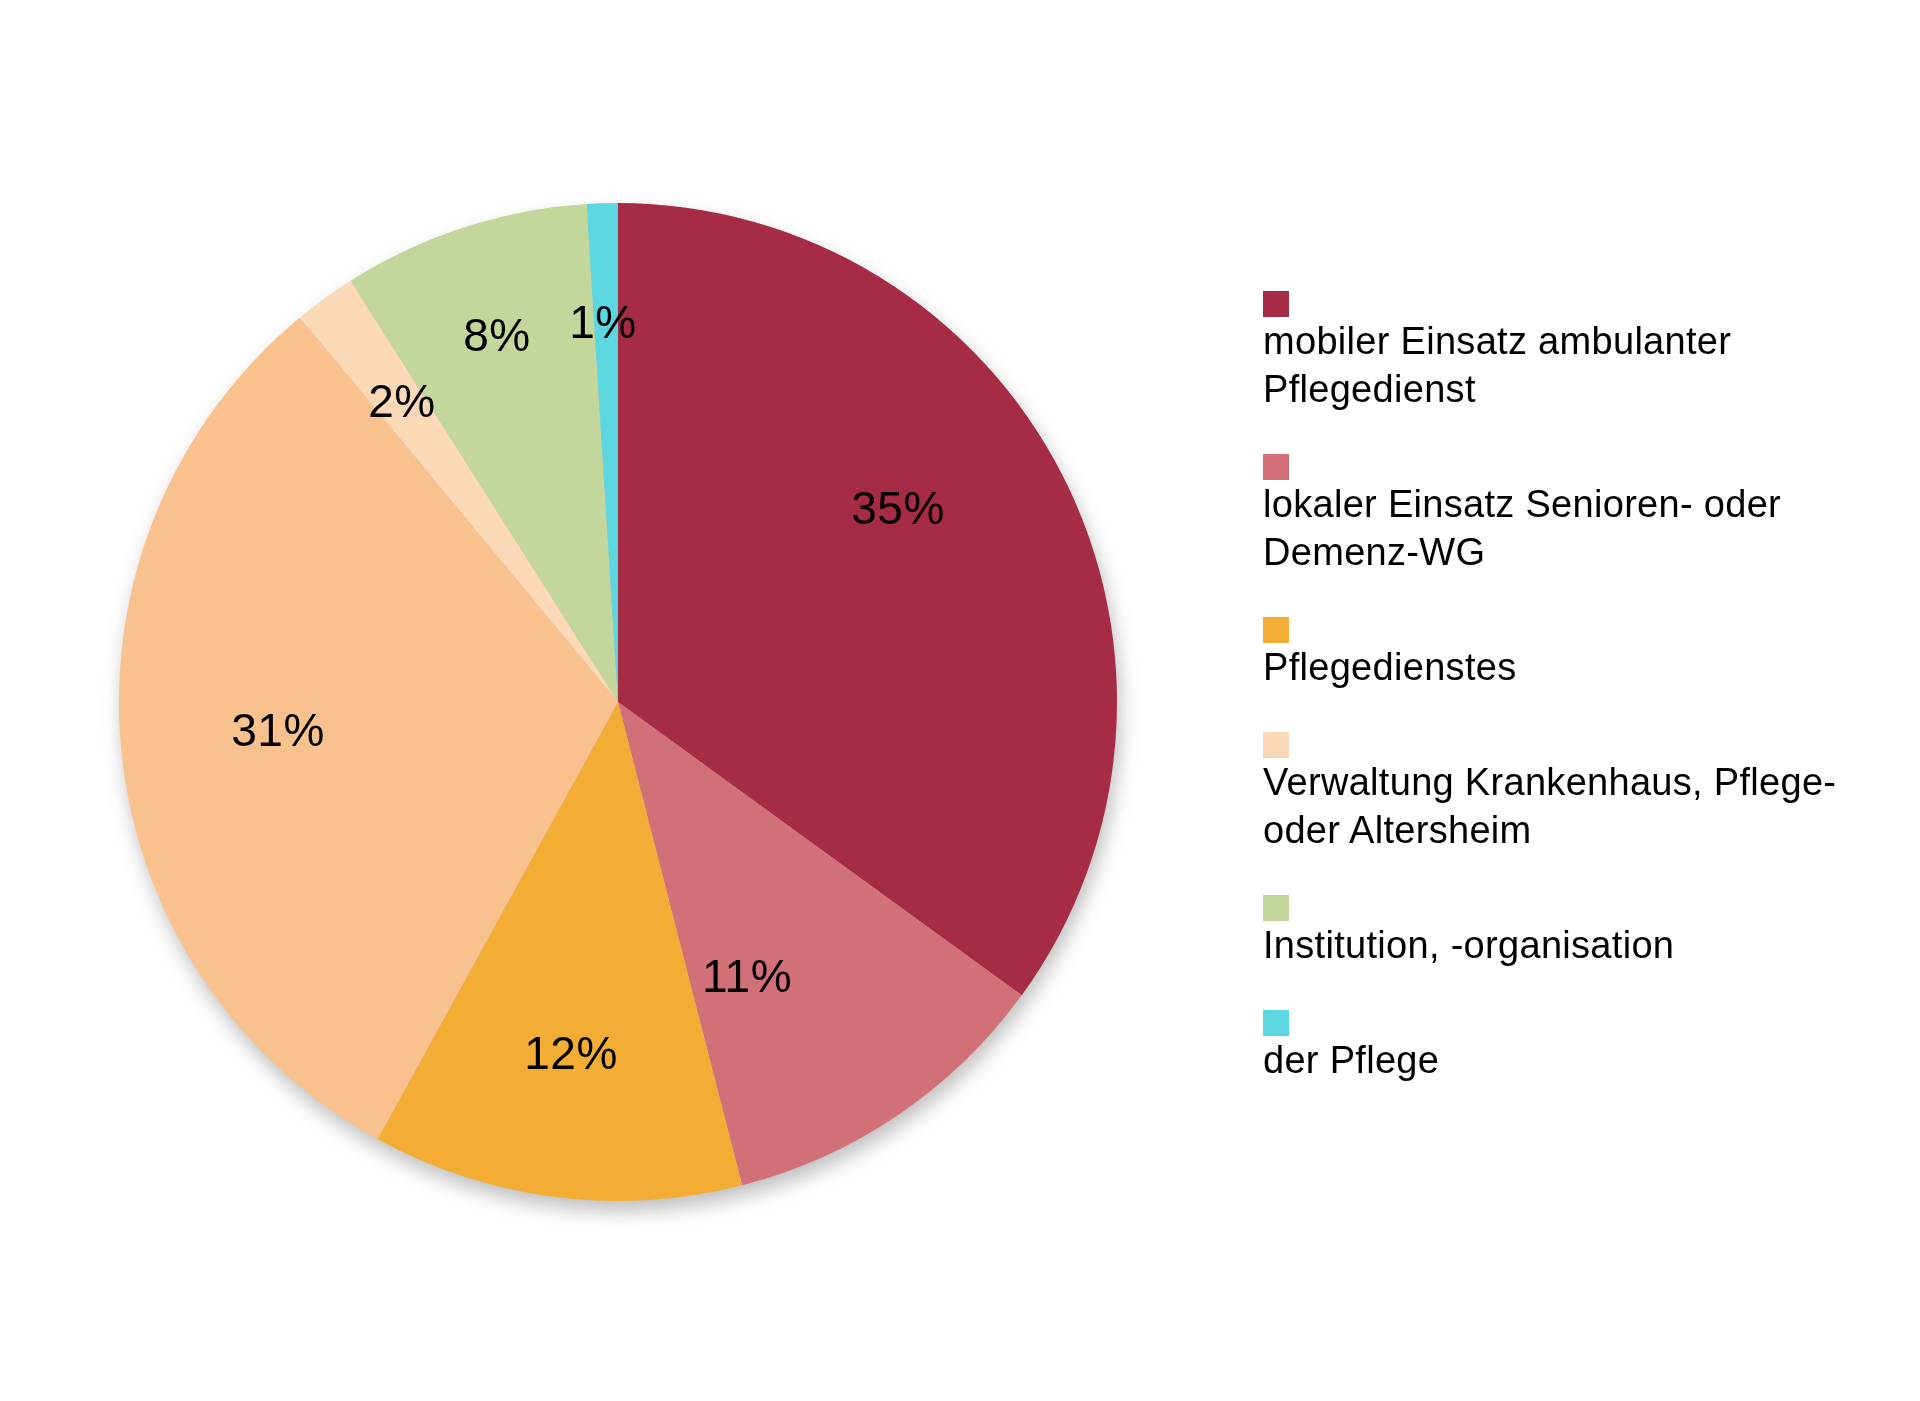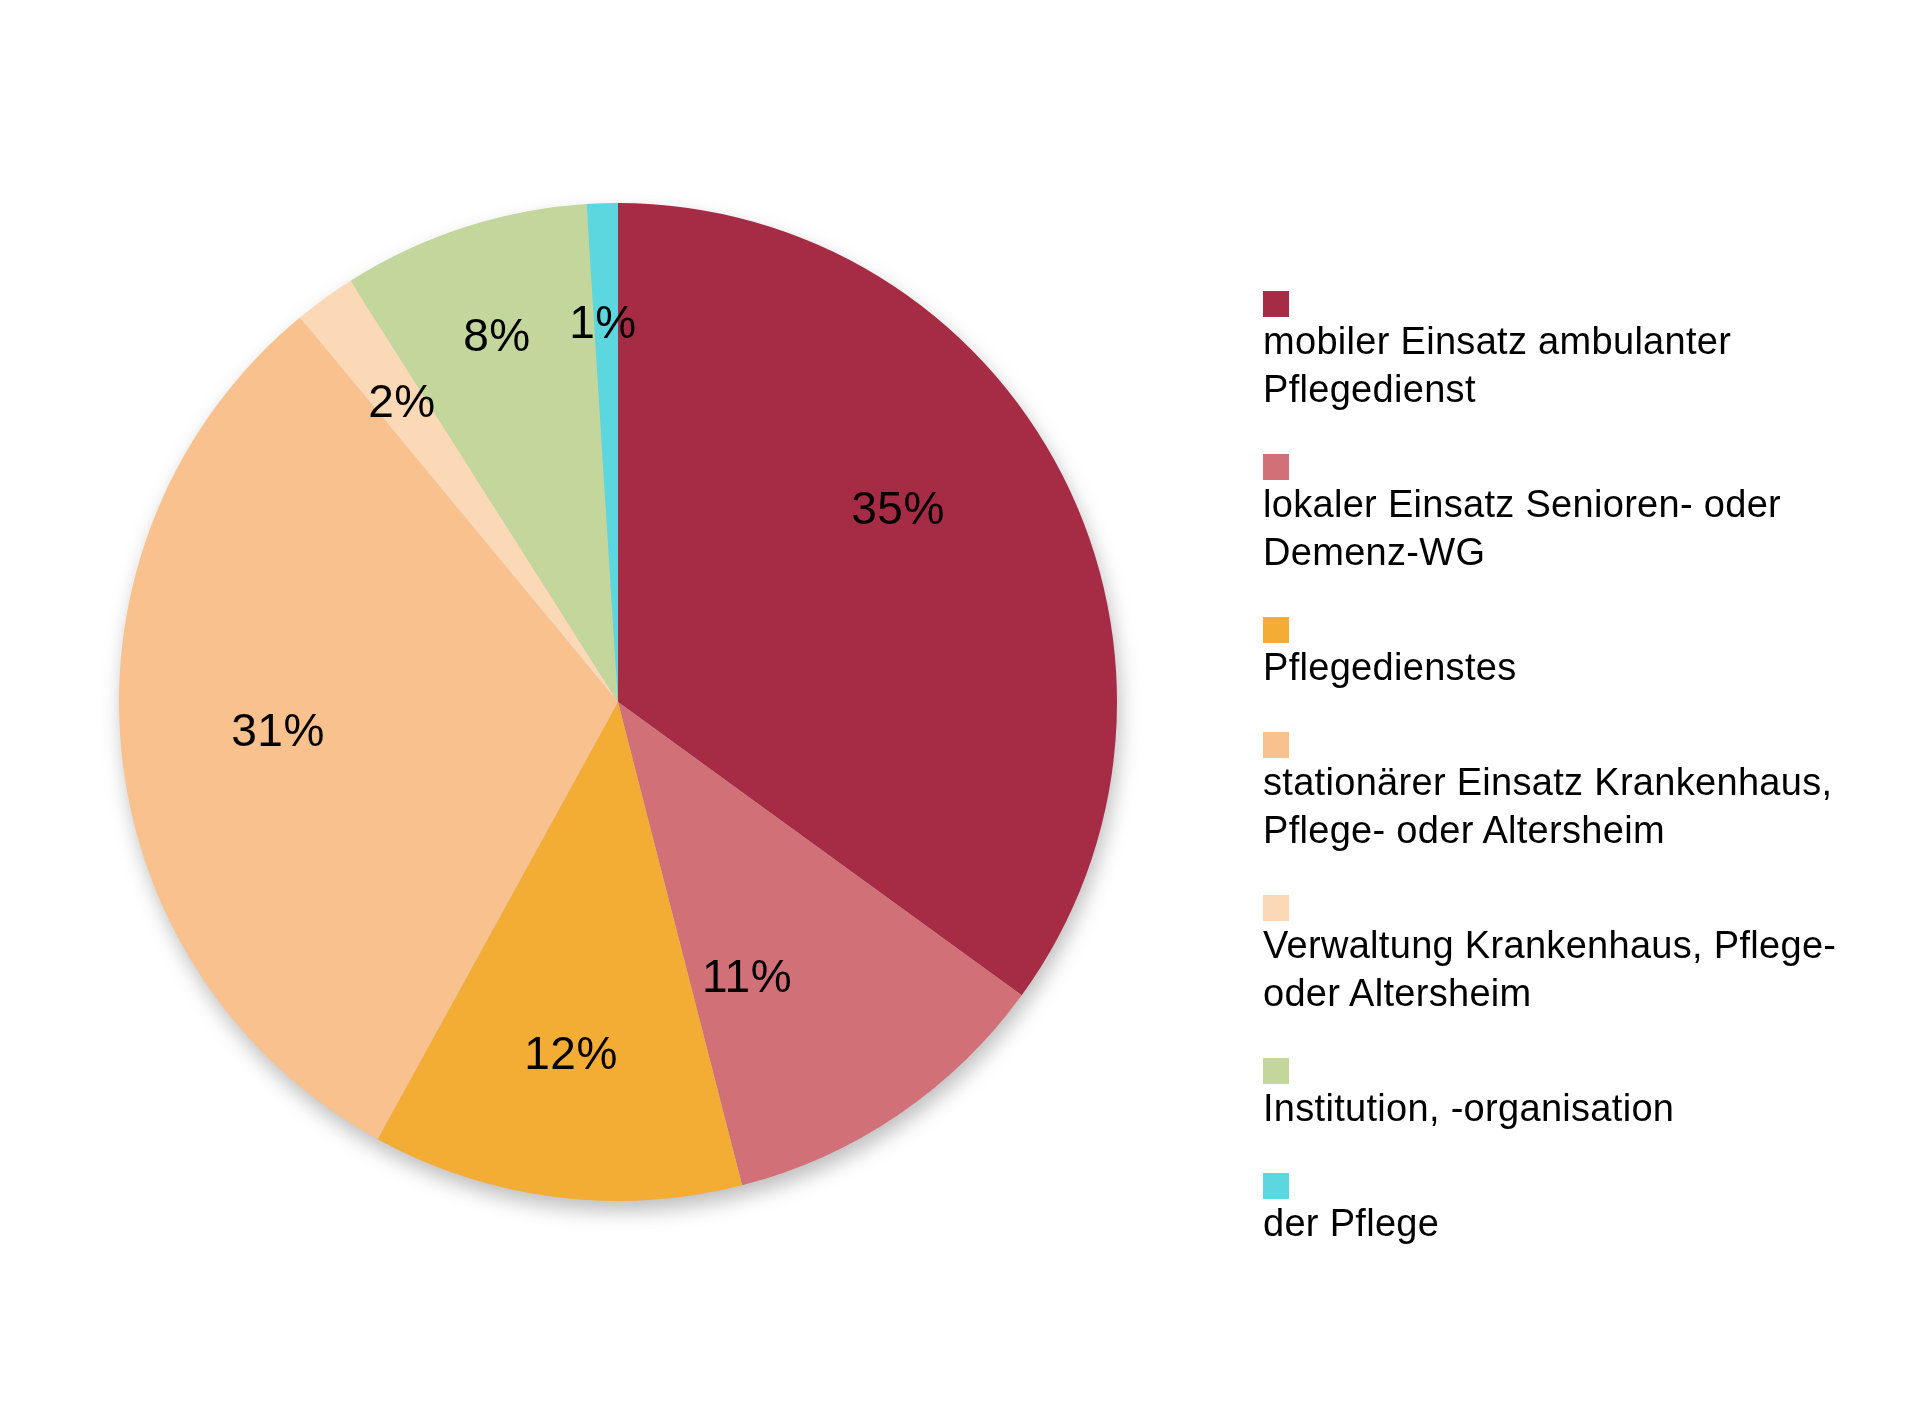--- a/index.html
+++ b/index.html
@@ -108,27 +108,20 @@
     </span>
   </div>
 
   <div class="legend-entry">
     <span class="swatch" style="background: rgb(243, 173, 53);"></span>
     <span class="legend-text">
       <span>Pflegedienstes</span>
     </span>
   </div>
 
-  <div class="legend-entry">
-    <span class="swatch" style="background: rgb(249, 193, 141);"></span>
-    <span class="legend-text">
-      <span>stationärer Einsatz Krankenhaus,</span>
-      <span>Pflege- oder Altersheim</span>
-    </span>
-  </div>
 
   <div class="legend-entry">
     <span class="swatch" style="background: rgb(251, 216, 182);"></span>
     <span class="legend-text">
       <span>Verwaltung Krankenhaus, Pflege-</span>
       <span>oder Altersheim</span>
     </span>
   </div>
 
   <div class="legend-entry">

